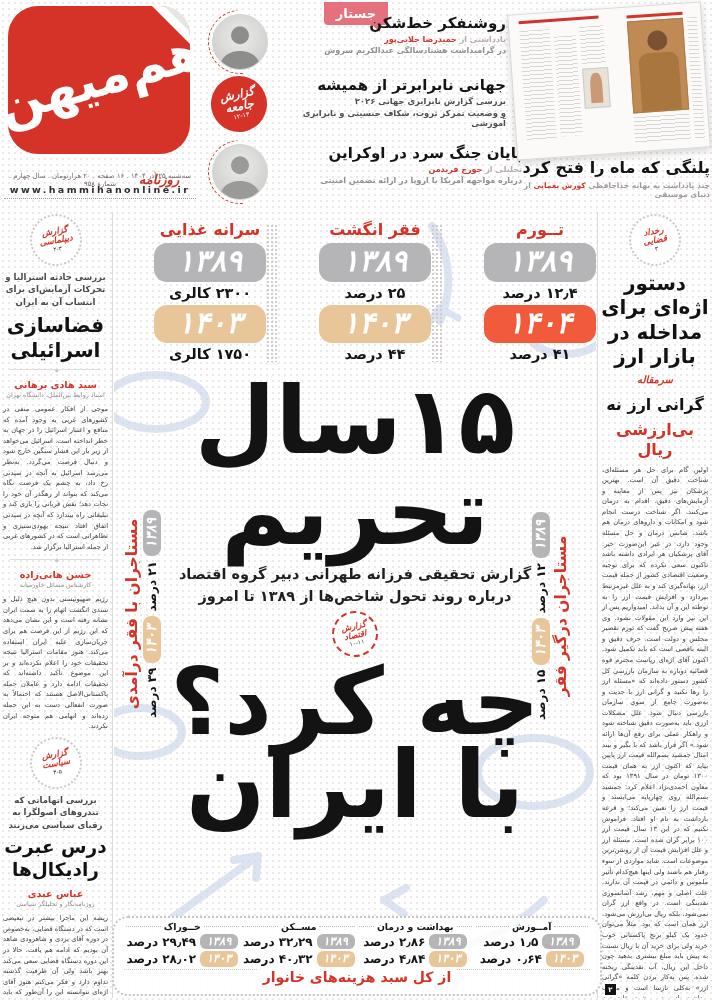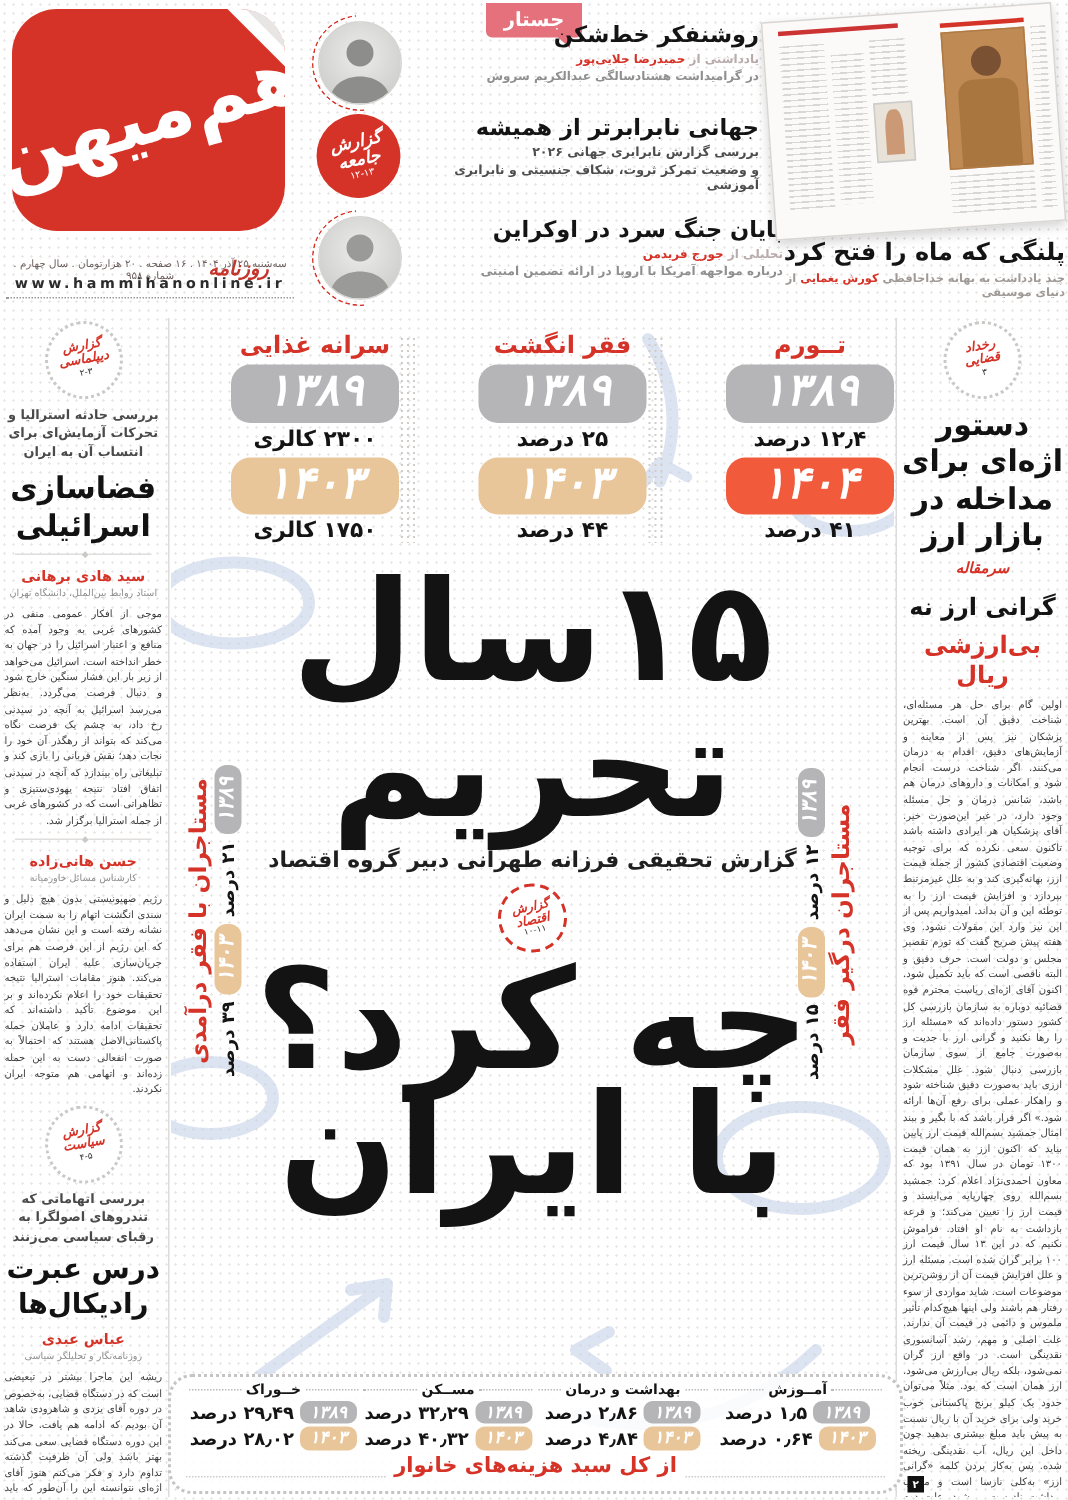--- a/index.html
+++ b/index.html
@@ -155,21 +155,21 @@
     border:2px dotted #c6c4c2; border-radius:16px; background:rgba(255,255,255,.85);
     padding:3px 10px 2px; display:flex; flex-direction:column;}
   .bcols{ display:flex; direction:rtl;}
   .bcol{ flex:1; text-align:center; padding:0 2px;}
   .bcol-label{ display:flex; align-items:center; gap:3px; font-size:9.3px; font-weight:bold;
     color:#141414; white-space:nowrap; justify-content:center;}
   .bcol-label::before,.bcol-label::after{ content:""; flex:1; border-top:1.5px dotted #bbb;}
   .bline{ display:flex; direction:rtl; align-items:center; justify-content:center; gap:4px; margin-top:2px;}
   .bpill{ display:inline-block; min-width:38px; padding:0 6px 1px; border-radius:6px; color:#fff;
     font-size:11.5px; font-weight:bold; font-style:italic; line-height:1.25;}
-  .bcaption{ display:flex; align-items:flex-end; gap:6px; color:#d63328; font-size:14px;
+  .bcaption{ display:flex; align-items:flex-start; gap:6px; color:#d63328; font-size:14px;
     font-weight:bold; margin-top:2px;}
   .bcaption::before,.bcaption::after{ content:""; flex:1; border-top:1.5px dotted #ccc;}
 </style>
 </head>
 <body>
 
 <div class="page">
 
   <div class="logo">
     <div class="logo-word">هم‌میهن</div>
@@ -342,20 +342,21 @@
           <span class="pill tan">۱۴۰۳</span>
           <div class="sval">۱۷۵۰ کالری</div>
         </div>
       </div>
 
       <div class="bigline" style="margin-top:10px">۱۵سال</div>
       <div class="bigline">تحریم</div>
 
       <div class="deck">
         <span>گزارش تحقیقی فرزانه طهرانی دبیر گروه اقتصاد</span><br>
+        <span>درباره روند تحول شاخص‌ها از ۱۳۸۹ تا امروز</span>
       </div>
 
       <div class="ecbadge">
         <span class="b1">گزارش</span>
         <span class="b2">اقتصاد</span>
         <span class="bn">۱۰-۱۱</span>
       </div>
 
       <div class="bigline">چه کرد؟</div>
       <div class="bigline" style="margin-top:-8px">با ایران</div>

